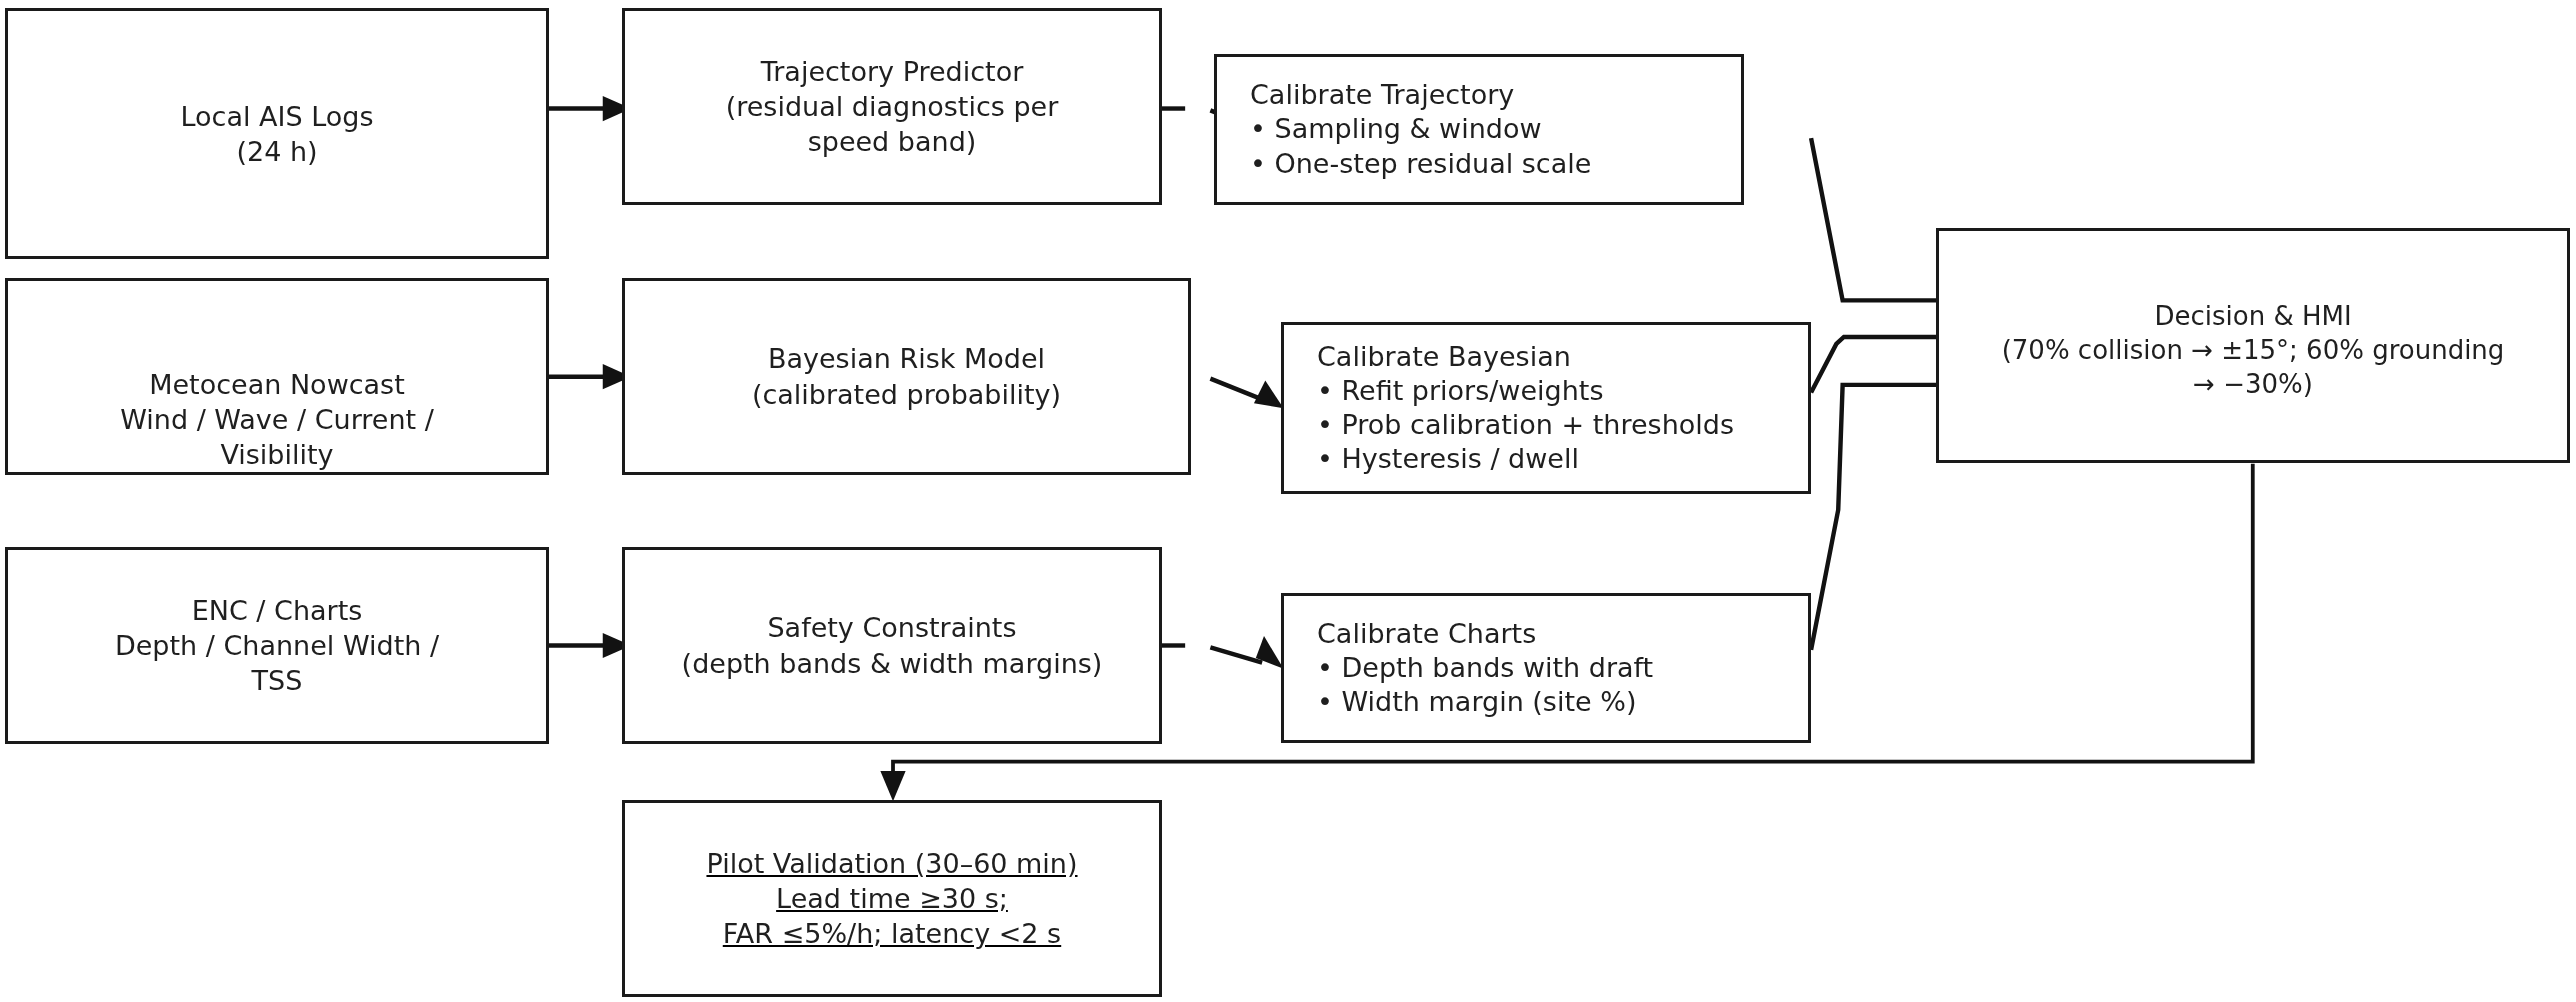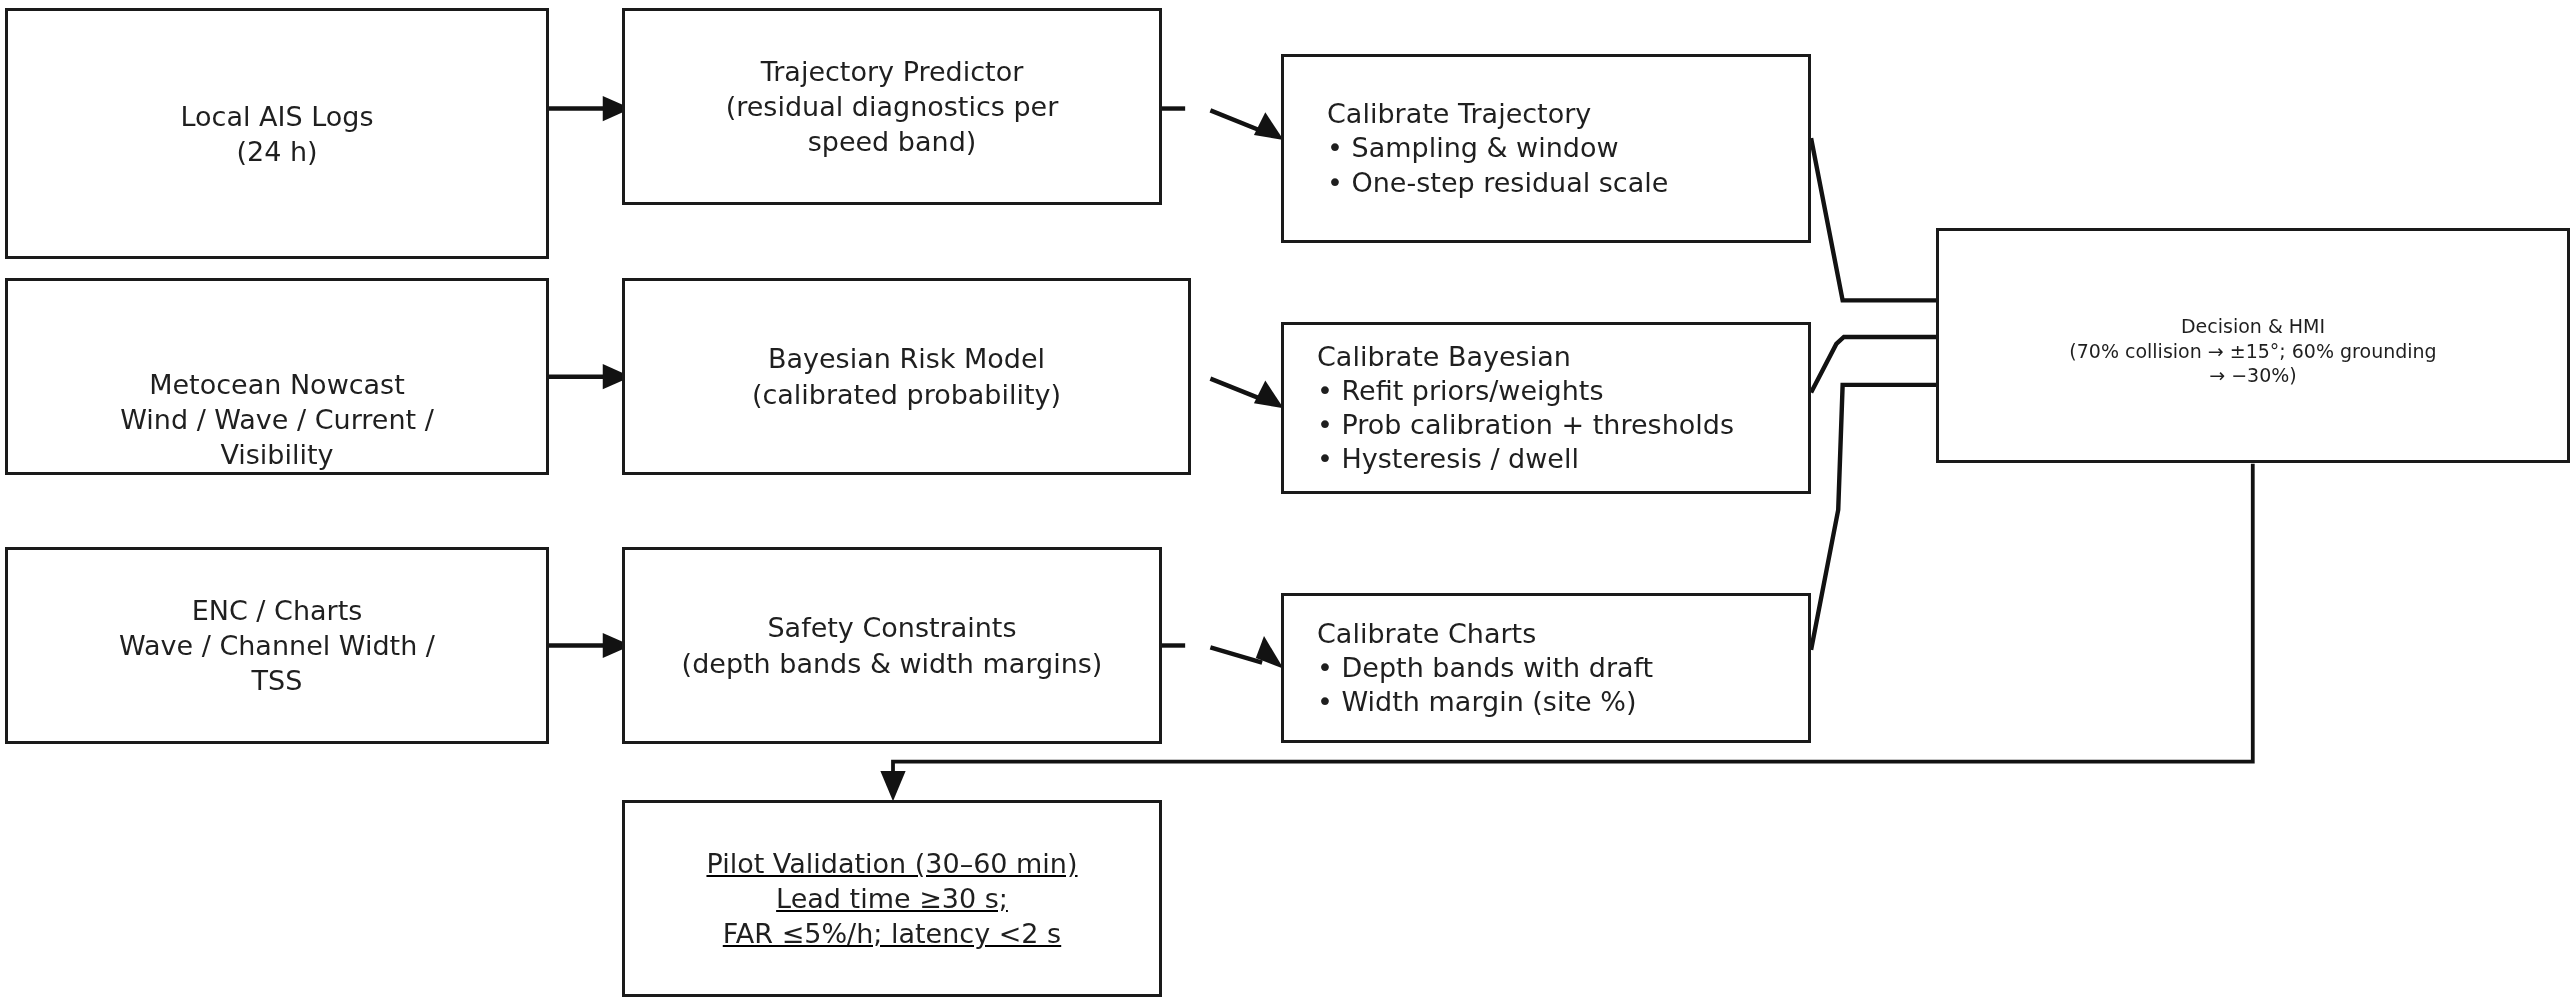--- a/index.html
+++ b/index.html
@@ -130,21 +130,21 @@
     <div class="node-text">Local AIS Logs
 (24 h)</div>
   </div>
 
   <div class="node" style="left:622px; top:8.2px; width:540px; height:197px;">
     <div class="node-text">Trajectory Predictor
 (residual diagnostics per
 speed band)</div>
   </div>
 
-  <div class="node" style="left:1281px; top:54px; width:530px; height:189px;padding-left:10px;">
+  <div class="node" style="left:1214px; top:54px; width:530px; height:151px;">
     <div class="node-text left tight">Calibrate Trajectory
 • Sampling &amp; window
 • One-step residual scale</div>
   </div>
 
   <div class="node" style="left:5px; top:278px; width:544px; height:197px;align-items:flex-end;">
     <div class="node-text">Metocean Nowcast
 Wind / Wave / Current /
 Visibility</div>
   </div>
@@ -156,37 +156,37 @@
 
   <div class="node" style="left:1281px; top:322px; width:530px; height:172px;">
     <div class="node-text left tight">Calibrate Bayesian
 • Refit priors/weights
 • Prob calibration + thresholds
 • Hysteresis / dwell</div>
   </div>
 
   <div class="node" style="left:5px; top:547px; width:544px; height:197px;">
     <div class="node-text">ENC / Charts
-Wave / Channel Width /
+Depth / Channel Width /
 TSS</div>
   </div>
 
   <div class="node" style="left:622px; top:547px; width:540px; height:197px;">
     <div class="node-text">Safety Constraints
 (depth bands &amp; width margins)</div>
   </div>
 
   <div class="node" style="left:1281px; top:593px; width:530px; height:150px;">
     <div class="node-text left tight">Calibrate Charts
 • Depth bands with draft
 • Width margin (site %)</div>
   </div>
 
   <div class="node" style="left:1936px; top:228px; width:634px; height:235px;">
-    <div class="node-text" style="font-size:19px; padding:0 1.3px;margin-top:11px;">Decision &amp; HMI
+    <div class="node-text" style="font-size:26px; padding:0 1.3px;margin-top:11px;">Decision &amp; HMI
 (70% collision → ±15°; 60% grounding
 → −30%)</div>
   </div>
 
   <div class="node" style="left:622px; top:800px; width:540px; height:197px;text-decoration:underline;">
     <div class="node-text">Pilot Validation (30–60 min)
 Lead time ≥30 s;
 FAR ≤5%/h; latency &lt;2 s</div>
   </div>
 

